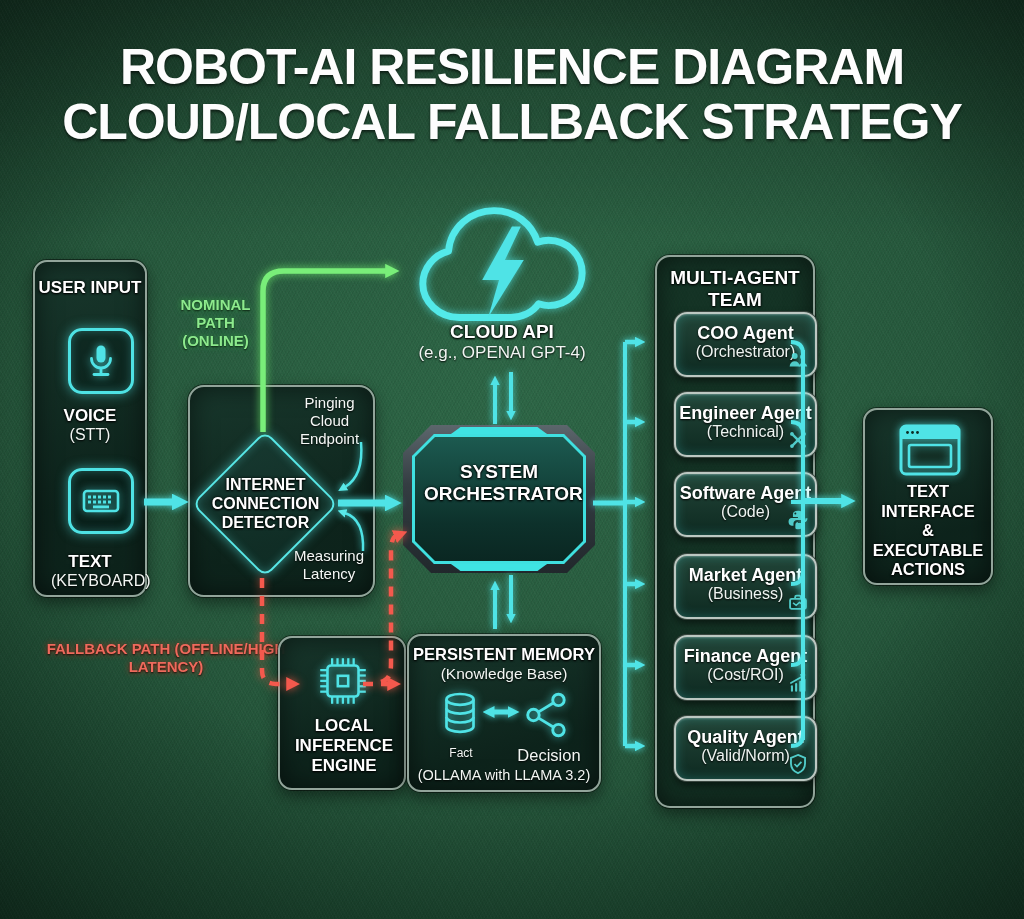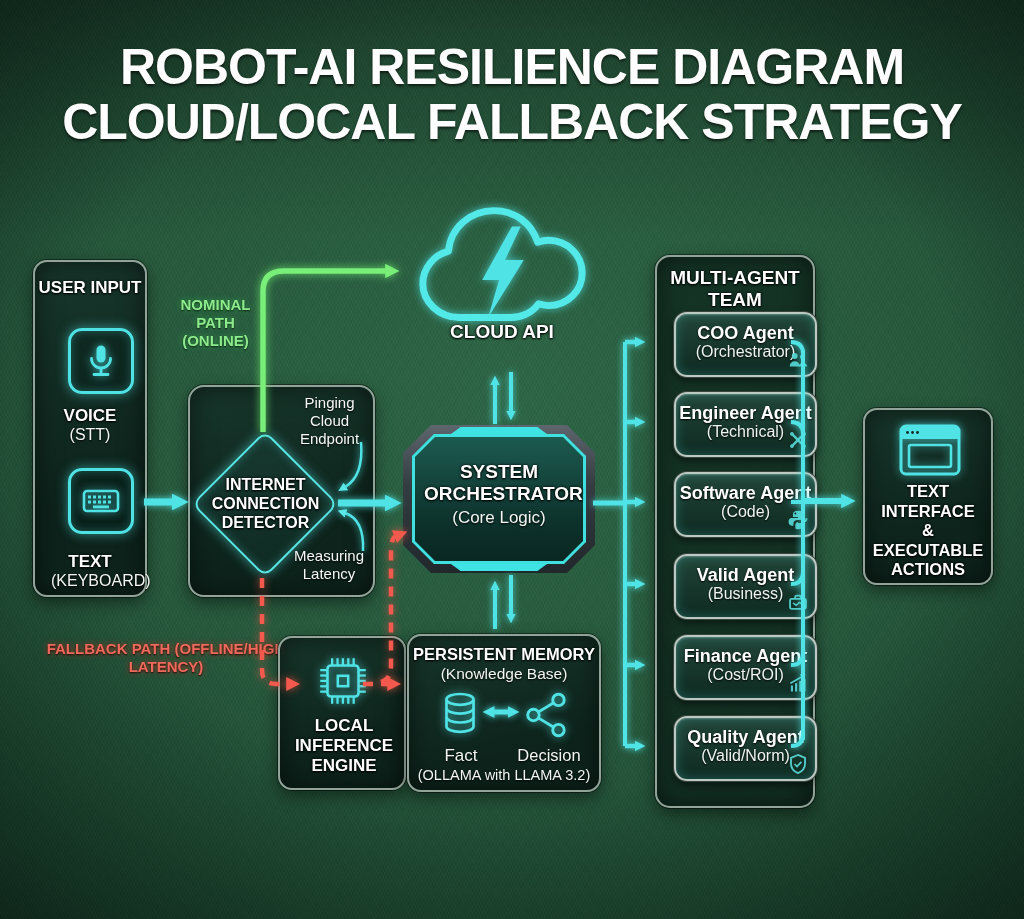--- a/index.html
+++ b/index.html
@@ -135,29 +135,29 @@
     <div class="abs ptitle" style="left:13px;top:88px;width:125px;font-size:16px;line-height:19px;">INTERNET CONNECTION DETECTOR</div>
     <div class="abs annot" style="left:97px;top:7px;width:85px;">Pinging Cloud Endpoint</div>
     <div class="abs annot" style="left:89px;top:160px;width:100px;">Measuring Latency</div>
   </div>
 
   <svg class="abs z2 cyan-glow" style="left:403px;top:196px;" width="198" height="150" viewBox="0 0 200 150">
     <path d="M57,122 C36,122 20,106 20,88 C20,72 31,59 46,55 C48,31 68,14 92,14 C113,14 130,27 136,46 C139,45 143,44 147,44 C166,44 181,59 181,77 C181,95 166,110 147,110 C143,110 140,109 137,108 C131,117 120,122 109,122 Z" fill="none" stroke="#53e9e9" stroke-width="7" stroke-linejoin="round"></path>
     <path d="M110,30 L80,84 L97,84 L86,122 L122,64 L103,64 L119,30 Z" fill="#4fe3e6"></path>
   </svg>
   <div class="abs z2 ptitle" style="left:402px;top:321px;width:200px;font-size:19px;">CLOUD API</div>
+  <div class="abs z2 sub" style="left:382px;top:343px;width:240px;font-size:17px;">(e.g., OPENAI GPT-4)</div>
 
   <div class="abs z2 orch-outer" style="left:403px;top:425px;width:192px;height:148px;">
     <div class="orch-mid">
         <div class="orch-in"></div>
       </div>
     <div class="orch-bar" style="top:2px;"></div>
     <div class="orch-bar" style="bottom:2px;transform:translateX(-50%) scaleY(-1);"></div>
     <div class="abs ptitle" style="left:21px;top:36px;width:150px;font-size:19px;line-height:22px;">SYSTEM ORCHESTRATOR</div>
-    <div class="abs sub" style="left:0;right:0;top:83px;font-size:17px;">(Core Logic)</div>
   </div>
 
   <div class="abs z2 panel" style="left:278px;top:636px;width:128px;height:154px;">
     <svg class="abs cyan-glow" style="left:34px;top:14px;" width="58" height="58" viewBox="0 0 56 56">
       <g stroke="#4fe3e6" stroke-width="2.5" fill="none">
         <rect x="13" y="13" width="30" height="30" rx="3.5"></rect>
         <rect x="23" y="23" width="10" height="10"></rect>
         <g stroke-width="2.2">
           <line x1="17.5" y1="6" x2="17.5" y2="13"></line>
             <line x1="22.7" y1="6" x2="22.7" y2="13"></line>
@@ -198,21 +198,21 @@
     </svg>
     <svg class="abs cyan-glow" style="left:113px;top:54px;" width="50" height="50" viewBox="0 0 48 48">
       <g stroke="#4fe3e6" stroke-width="2.8" fill="none">
         <circle cx="11" cy="24" r="5.5"></circle>
           <circle cx="35" cy="9.5" r="5.5"></circle>
           <circle cx="35" cy="38.5" r="5.5"></circle>
         <line x1="16" y1="21" x2="30" y2="12.5"></line>
           <line x1="16" y1="27" x2="30" y2="35.5"></line>
       </g>
     </svg>
-    <div class="abs sub" style="left:22px;top:110px;width:60px;font-size:17px;">Fact</div>
+    <div class="abs sub" style="left:22px;top:110px;width:60px;font-size:12px;">Fact</div>
     <div class="abs sub" style="left:105px;top:110px;width:70px;font-size:16.5px;">Decision</div>
     <div class="abs sub" style="left:0;right:0;top:131px;font-size:14.5px;">(OLLAMA with LLAMA 3.2)</div>
   </div>
 
   <div class="abs z2 panel" style="left:631px;top:255px;width:160px;height:553px;border-radius:15px;background:rgba(13,35,27,.72);margin-left:24px;">
     <div class="abs ptitle" style="left:0;right:0;top:10px;font-size:19px;">MULTI-AGENT TEAM</div>
 
     <div class="agent-card" style="top:55px;">
       <div class="agent-name">COO Agent</div>
       <div class="agent-sub">(Orchestrator)</div>
@@ -246,21 +246,21 @@
       <div class="agent-sub">(Code)</div>
       <svg class="agent-ico" viewBox="0 0 20 20">
         <g fill="#56d8d6">
           <path d="M9.8,1.6 c-2.9,0 -4.4,1.2 -4.4,3.2 v2.4 h4.6 v0.9 H4.3 c-1.9,0 -2.9,1.5 -2.9,3.6 c0,2.1 1,3.5 2.9,3.5 h1.6 v-2.2 c0,-1.9 1.6,-3.1 3.4,-3.1 h3.2 c1.6,0 2.6,-1.1 2.6,-2.7 V4.8 C15.1,2.8 12.7,1.6 9.8,1.6 Z"></path>
           <path d="M10.2,18.4 c2.9,0 4.4,-1.2 4.4,-3.2 v-2.4 h-4.6 v-0.9 h5.7 c1.9,0 2.9,-1.5 2.9,-3.6 h-1.8 v0.4 c0,1.9 -1.6,3.1 -3.4,3.1 h-3.2 c-1.6,0 -2.6,1.1 -2.6,2.7 v2.7 C7.6,17.9 8.6,18.4 10.2,18.4 Z"></path>
           <circle cx="7.6" cy="4" r="0.9" fill="#0e2a21"></circle>
         </g>
       </svg>
     </div>
     <div class="agent-card" style="top:297px;">
-      <div class="agent-name">Valid Agent</div>
+      <div class="agent-name">Market Agent</div>
       <div class="agent-sub">(Business)</div>
       <svg class="agent-ico" viewBox="0 0 20 20">
         <g stroke="#56d8d6" stroke-width="1.7" fill="none">
           <rect x="2.8" y="7.2" width="14.4" height="9" rx="1.4"></rect>
           <path d="M7.4,7.2 V5.6 a1.4,1.4 0 0 1 1.4,-1.4 h2.4 a1.4,1.4 0 0 1 1.4,1.4 V7.2"></path>
           <path d="M5.5,10.8 l2.8,2.2 3,-2.6 2.8,1.8" stroke-width="1.4"></path>
         </g>
       </svg>
     </div>
     <div class="agent-card" style="top:378px;">

